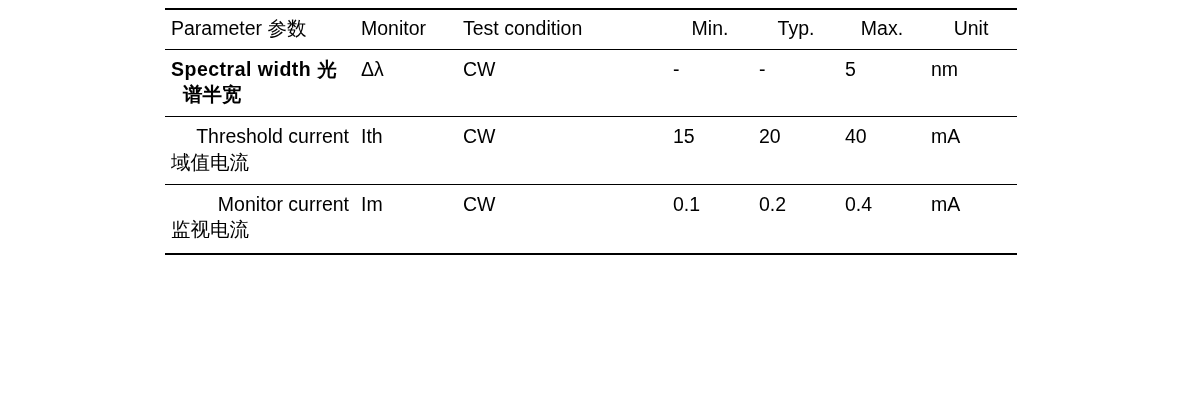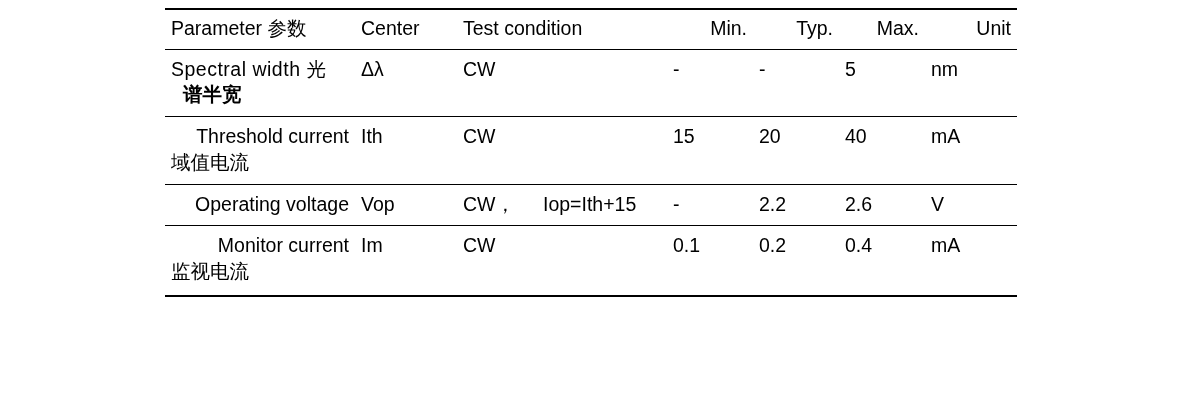--- a/index.html
+++ b/index.html
@@ -47,52 +47,52 @@
   }
   table.spec tbody td {
     border-bottom: 1.1px solid #000;
     padding: 7px 6px 8px 6px;
     vertical-align: top;
   }
   table.spec tbody tr.last-row td {
     border-bottom: 2.2px solid #000;
     padding-bottom: 10px;
   }
-  td.center { text-align: right; }
+  td.center { text-align: center; }
   td.left   { text-align: left; }
   .cell-line { display: block; }
   .cell-line.indent { padding-left: 12px; font-weight: bold; }
   .justify-two {
     display: block;
     text-align: justify;
     text-align-last: left;
   }
   .nowrap { white-space: nowrap; text-align: right; }
-  .sp-wide { letter-spacing: 0.5px; }
+  .sp-wide { letter-spacing: 0.5px; font-weight: bold; }
   .cond-gap { display: inline-block; width: 28px; }
 </style>
 </head>
 <body>
 
 <div class="sheet">
   <div class="table-wrap">
     <table class="spec">
       <colgroup>
         <col class="c-param">
         <col class="c-symbol">
         <col class="c-cond">
         <col class="c-min">
         <col class="c-typ">
         <col class="c-max">
         <col class="c-unit">
       </colgroup>
       <thead>
         <tr class="head-row">
           <td class="left">Parameter 参数</td>
-          <td class="left">Center</td>
+          <td class="left">Monitor</td>
           <td class="left">Test condition</td>
           <td class="center">Min.</td>
           <td class="center">Typ.</td>
           <td class="center">Max.</td>
           <td class="center">Unit</td>
         </tr>
       </thead>
       <tbody>
 
 
@@ -116,33 +116,20 @@
             <span class="cell-line">域值电流</span>
           </td>
           <td class="left">Ith</td>
           <td class="left">CW</td>
           <td class="left">15</td>
           <td class="left">20</td>
           <td class="left">40</td>
           <td class="left">mA</td>
         </tr>
 
-        <tr>
-          <td class="left">
-            <span class="cell-line nowrap">Operating voltage</span>
-          </td>
-          <td class="left">Vop</td>
-          <td class="left">
-            <span class="nowrap">CW，</span><span class="cond-gap"></span><span class="nowrap">Iop=Ith+15</span>
-          </td>
-          <td class="left">-</td>
-          <td class="left">2.2</td>
-          <td class="left">2.6</td>
-          <td class="left">V</td>
-        </tr>
 
 
         <tr class="last-row">
           <td class="left">
             <span class="cell-line nowrap">Monitor current</span>
             <span class="cell-line">监视电流</span>
           </td>
           <td class="left">Im</td>
           <td class="left">CW</td>
           <td class="left">0.1</td>

